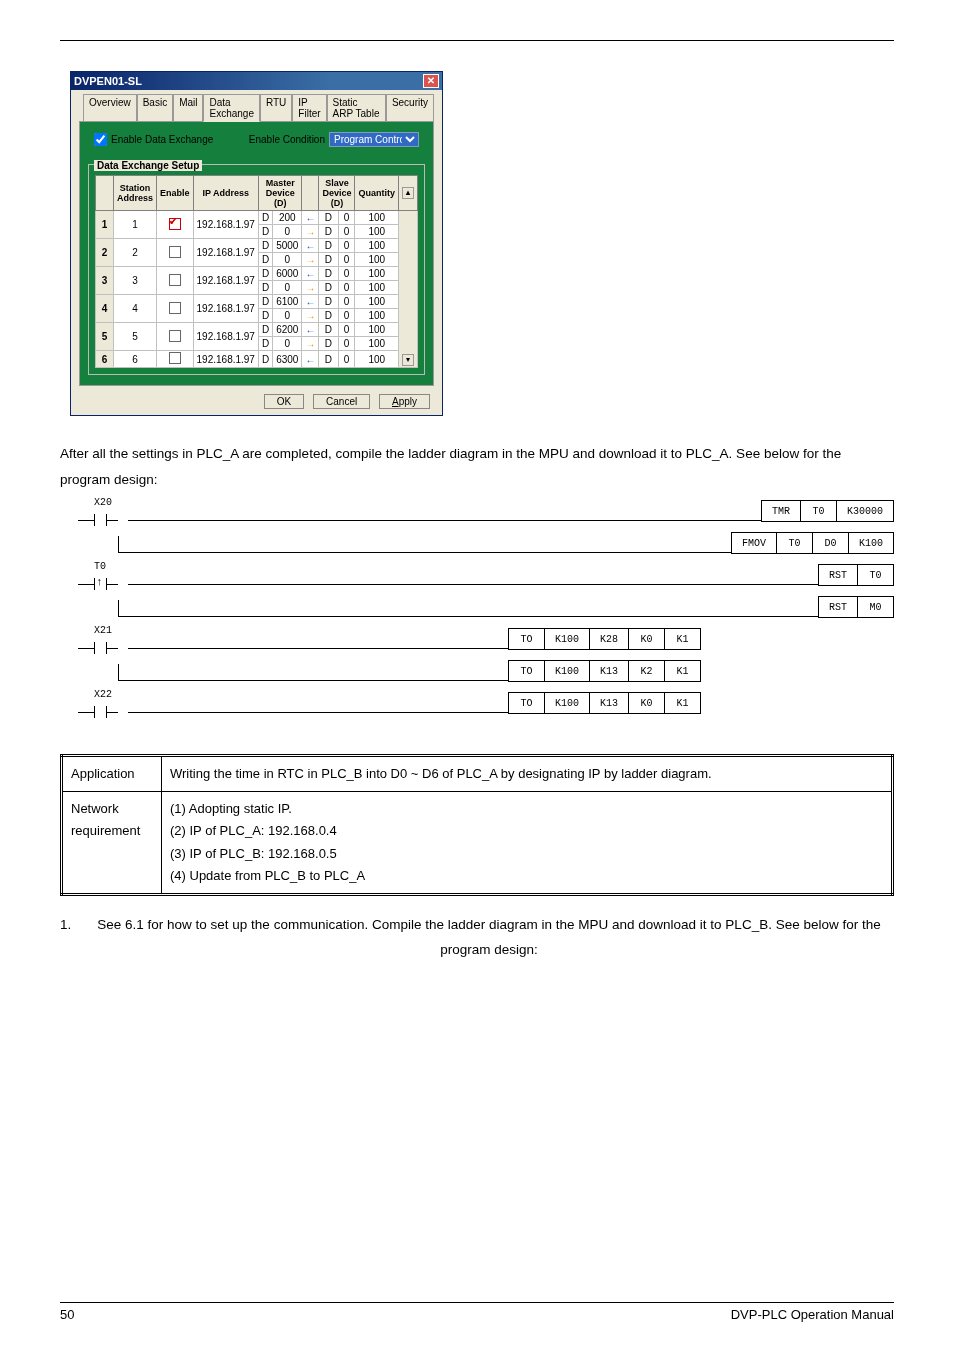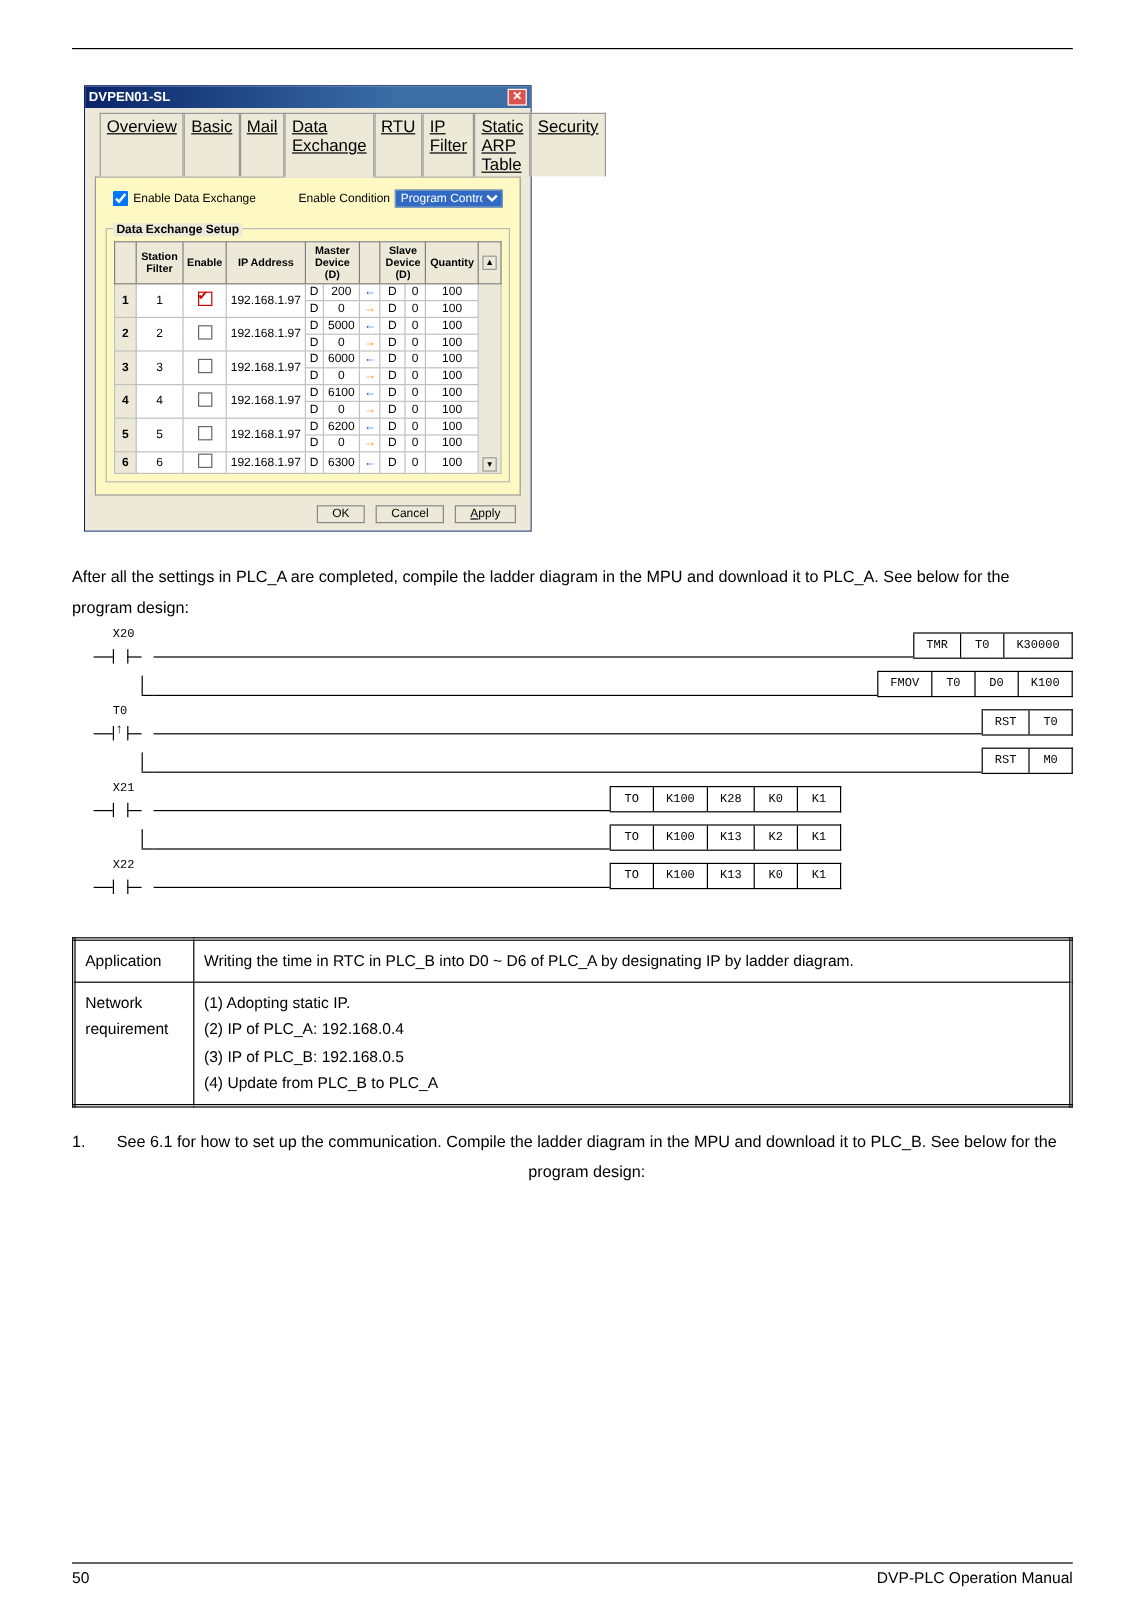--- a/index.html
+++ b/index.html
@@ -49,42 +49,41 @@
     line-height: 12px;
     text-align: center;
     cursor: pointer;
   }
   .dialog-body {
     background: #ece9d8;
     padding: 4px 8px 6px 8px;
   }
   .tabstrip {
     display: flex;
-    font-size: 14px;
+    font-size: 10px;
     gap: 0;
     padding-left: 4px;
-    text-decoration: underline;
   }
   .tab {
     padding: 2px 5px;
     background: #ece9d8;
     border: 1px solid #999;
     border-bottom: none;
     margin-right: 0;
     position: relative;
   }
   .tab.active {
     background: #ece9d8;
     z-index: 2;
     border-bottom: 1px solid #ece9d8;
     margin-bottom: -1px;
   }
   .tab-panel {
     border: 1px solid #999;
-    background: #fef9c3;
+    background: #15803d;
     padding: 10px 8px;
   }
   .enable-row {
     display: flex;
     align-items: center;
     justify-content: space-between;
     font-size: 10px;
     margin-bottom: 6px;
     padding: 0 6px;
   }
@@ -350,21 +349,21 @@
             <option>Program Control</option>
           </select>
         </div>
       </div>
       <span class="fieldset-label">Data Exchange Setup</span>
       <div class="de-box">
         <table class="de-table">
           <thead>
             <tr>
               <th></th>
-              <th>Station Filter</th>
+              <th>Station Address</th>
               <th>Enable</th>
               <th>IP Address</th>
               <th colspan="2">Master Device (D)</th>
               <th></th>
               <th colspan="2">Slave Device (D)</th>
               <th>Quantity</th>
               <th class="scroll-col"><span class="scroll-btn">▴</span></th>
             </tr>
           </thead>
           <tbody id="de-body">

